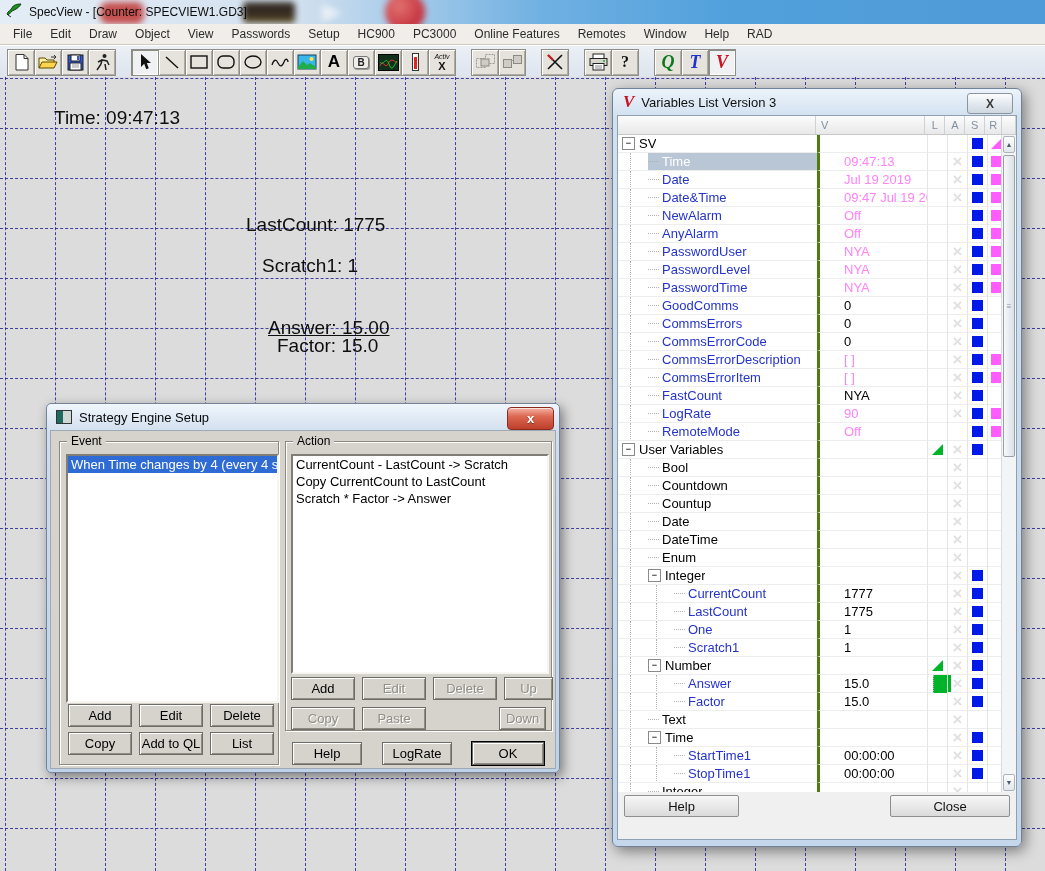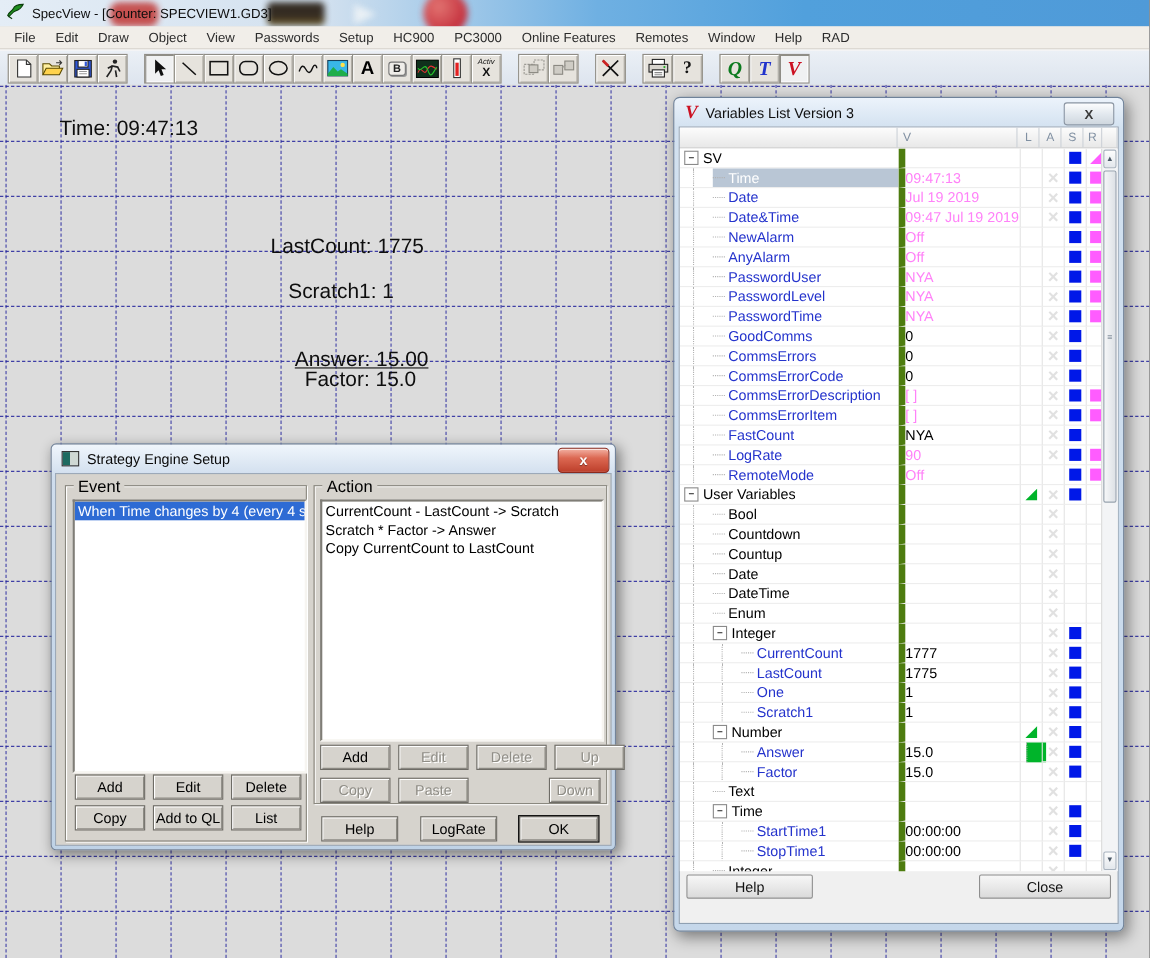--- a/index.html
+++ b/index.html
@@ -58,21 +58,21 @@
     padding-left:9px;font-size:13px;color:#0a0a0a;gap:7px;}
   .sd-icon{width:14px;height:12px;background:linear-gradient(90deg,#1d6a60 45%,#cfd8d4 45%);
     border:1px solid #333;flex:none;}
   .sd-close{position:absolute;top:3px;right:5px;width:45px;height:21px;border-radius:4px;
     border:1px solid #8c2a1c;background:linear-gradient(#f3b2a4,#dc6852 40%,#bd3f2b);
     color:#fff;font-weight:bold;font-size:13px;display:flex;align-items:center;justify-content:center;
     box-shadow:inset 0 1px 0 rgba(255,255,255,.65);text-shadow:0 1px 1px rgba(0,0,0,.4);}
   .sd-body{position:absolute;left:3px;right:3px;top:26px;bottom:3px;background:var(--classic-gray);
     border:1px solid #9ca9b8;}
   .group{position:absolute;border:1px solid #8a887f;box-shadow:inset 1px 1px 0 #fff,1px 1px 0 #fff;}
-  .glabel{position:absolute;top:-8px;left:7px;background:var(--classic-gray);padding:0 4px;font-size:15px;color:#000;}
+  .glabel{position:absolute;top:-8px;left:7px;background:var(--classic-gray);padding:0 4px;font-size:12px;color:#000;}
   .g-event{left:8px;top:10px;width:218px;height:322px;}
   .g-action{left:234px;top:10px;width:265px;height:288px;}
   .lbox{position:absolute;background:#fff;overflow:hidden;font-size:13px;
     border-top:2px solid #7f7d76;border-left:2px solid #7f7d76;
     border-bottom:2px solid #f7f5f1;border-right:2px solid #f7f5f1;}
   .ev-list{left:6px;top:12px;width:209px;height:245px;}
   .ac-list{left:5px;top:12px;width:254px;height:216px;}
   .litem{padding:1px 3px;white-space:nowrap;color:#000;}
   .litem.sel{background:var(--selection-blue);color:#fff;}
   .brow{position:absolute;display:flex;gap:7px;}
@@ -105,22 +105,22 @@
   .hc-c{justify-content:center;padding-left:0;}
   .vw-tree{position:relative;height:657px;background:#fff;overflow:hidden;}
   .trow{display:grid;grid-template-columns:199px 110px 20px 20px 20px 17px;height:18px;font-size:13px;}
   .tname{display:flex;align-items:center;height:18px;padding-left:4px;border-bottom:1px solid #ededed;
     overflow:hidden;white-space:nowrap;box-sizing:border-box;color:#000;}
   .hl{display:flex;align-items:center;flex:1;height:100%;min-width:0;}
   .trow.sel .hl{background:var(--sel-row);}
   .trow.sel .nm{color:#fff;}
   .nm{overflow:hidden;text-overflow:clip;}
   .nm.blue{color:var(--name-blue);}
-  .tval{height:18px;line-height:17px;border-bottom:1px solid #ededed;border-left:6px solid #4d7c0f;
-    padding-left:0;overflow:hidden;white-space:nowrap;box-sizing:border-box;color:#000;}
+  .tval{height:18px;line-height:17px;border-bottom:1px solid #ededed;border-left:3px solid #4d7c0f;
+    padding-left:24px;overflow:hidden;white-space:nowrap;box-sizing:border-box;color:#000;}
   .tval.pink{color:var(--value-pink);}
   .tc{height:18px;border-bottom:1px solid #ededed;border-left:1px solid #e4e4e4;
     display:flex;align-items:center;justify-content:center;box-sizing:border-box;}
   .xc{color:#e1e1e1;font-weight:bold;font-size:17px;line-height:17px;}
   .sq{width:11px;height:11px;display:block;}
   .sq.b{background:var(--square-blue);}  .sq.p{background:var(--square-pink);}  .sq.g{background:var(--green);}
   .g{width:18px;height:18px;border-left:1px dotted #b2b2b2;margin-left:8px;flex:none;box-sizing:border-box;}
   .hconn{width:11px;height:1px;border-top:1px dotted #b2b2b2;margin-right:3px;flex:none;}
   .exp{width:11px;height:11px;border:1px solid #8a8a8a;background:#fff;color:#333;flex:none;
     display:flex;align-items:center;justify-content:center;font:bold 9px/9px "Liberation Sans",sans-serif;margin-right:4px;}
@@ -434,28 +434,28 @@
             <button class="cbtn">Copy</button>
             <button class="cbtn">Add to QL</button>
             <button class="cbtn">List</button>
           </div>
       </div>
 
       <div class="group g-action">
         <span class="glabel">Action</span>
         <div class="lbox ac-list" id="action-list">
             <div class="litem">CurrentCount - LastCount -&gt; Scratch</div>
+            <div class="litem">Copy CurrentCount to LastCount</div>
             <div class="litem">Scratch * Factor -&gt; Answer</div>
-            <div class="litem">Copy CurrentCount to LastCount</div>
           </div>
         <div class="brow ac-r1" id="ac-r1">
             <button class="cbtn">Add</button>
             <button class="cbtn dis">Edit</button>
             <button class="cbtn dis">Delete</button>
-            <button class="cbtn dis" style="width: 64px;">Up</button>
+            <button class="cbtn dis" style="width: 49px;">Up</button>
           </div>
         <div class="brow ac-r2" id="ac-r2">
             <button class="cbtn dis">Copy</button>
             <button class="cbtn dis">Paste</button>
             <i class="spacer"></i>
             <button class="cbtn dis" style="width: 47px;">Down</button>
           </div>
       </div>
 
       <div class="sd-bottom" id="sd-bottom">

